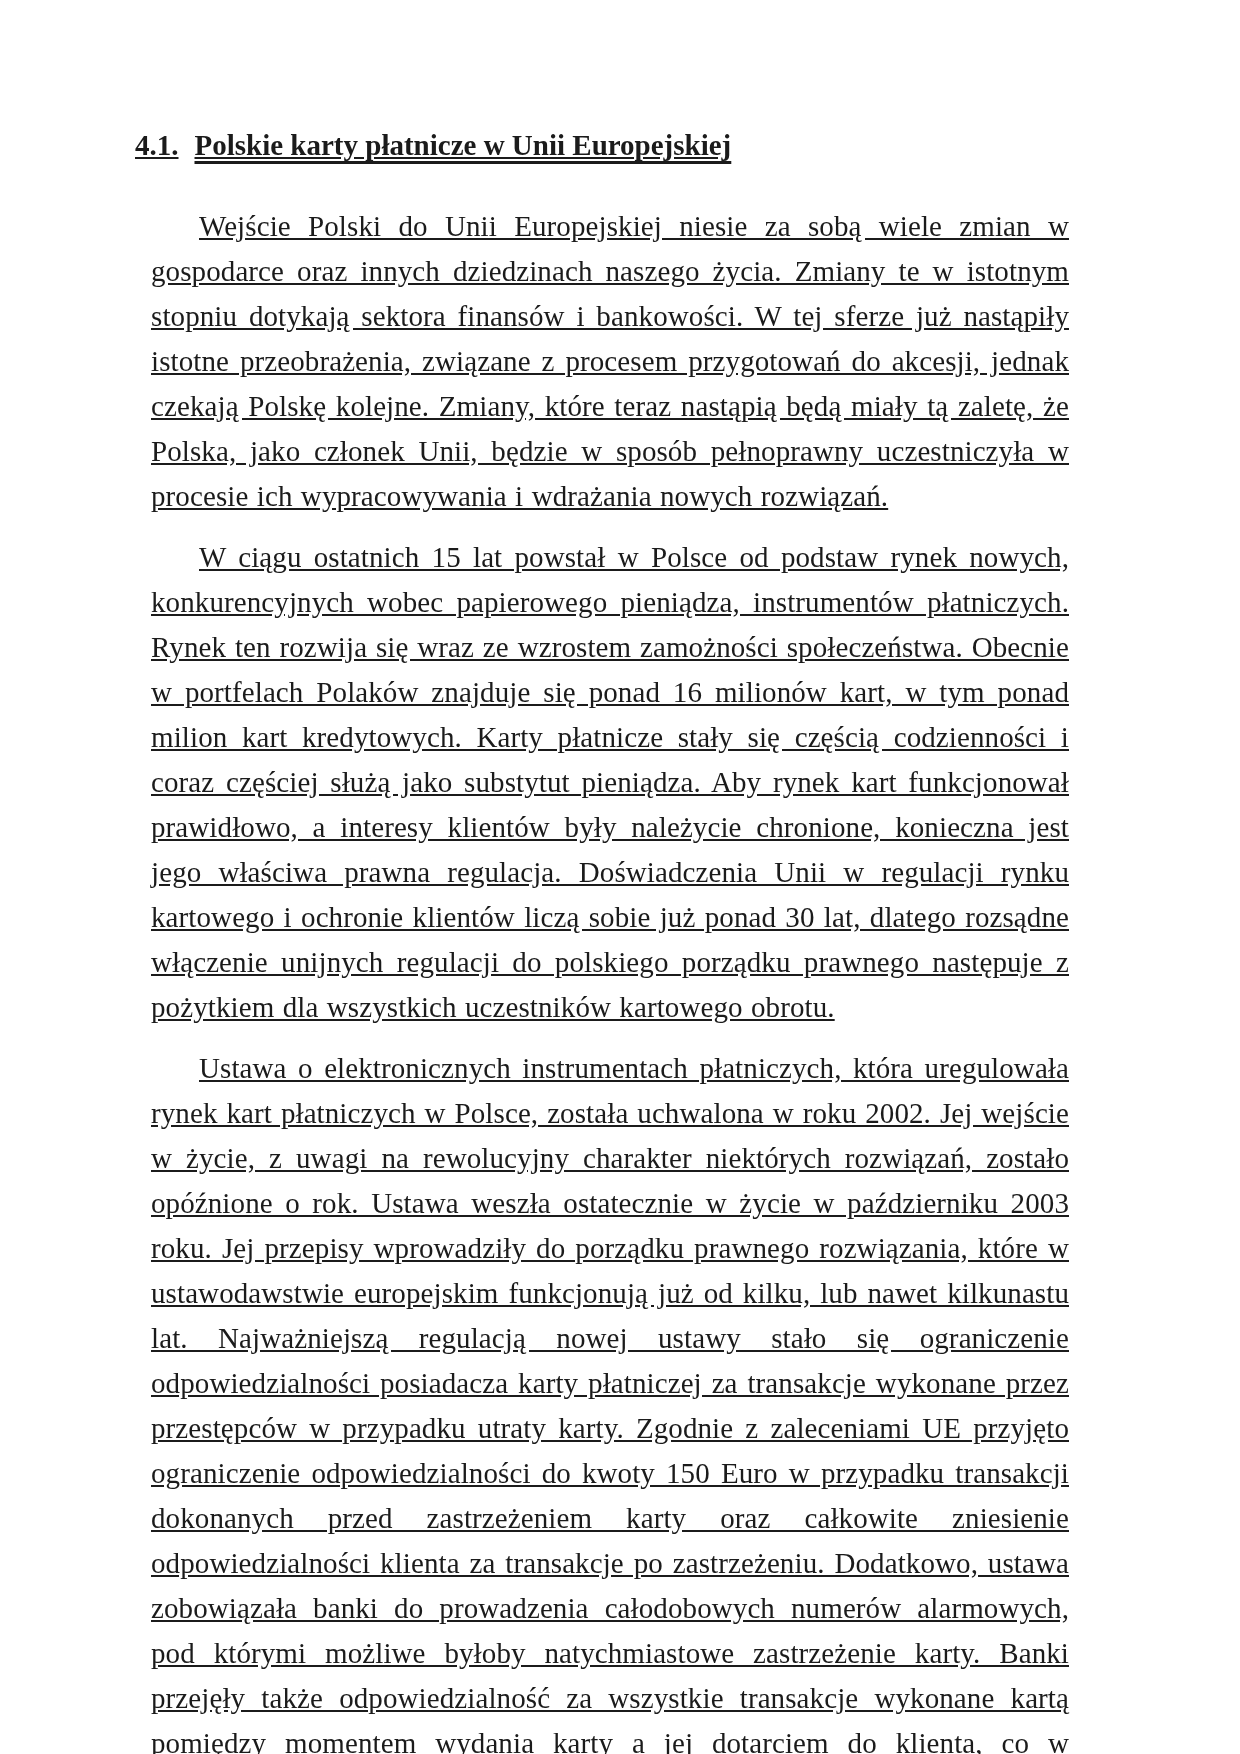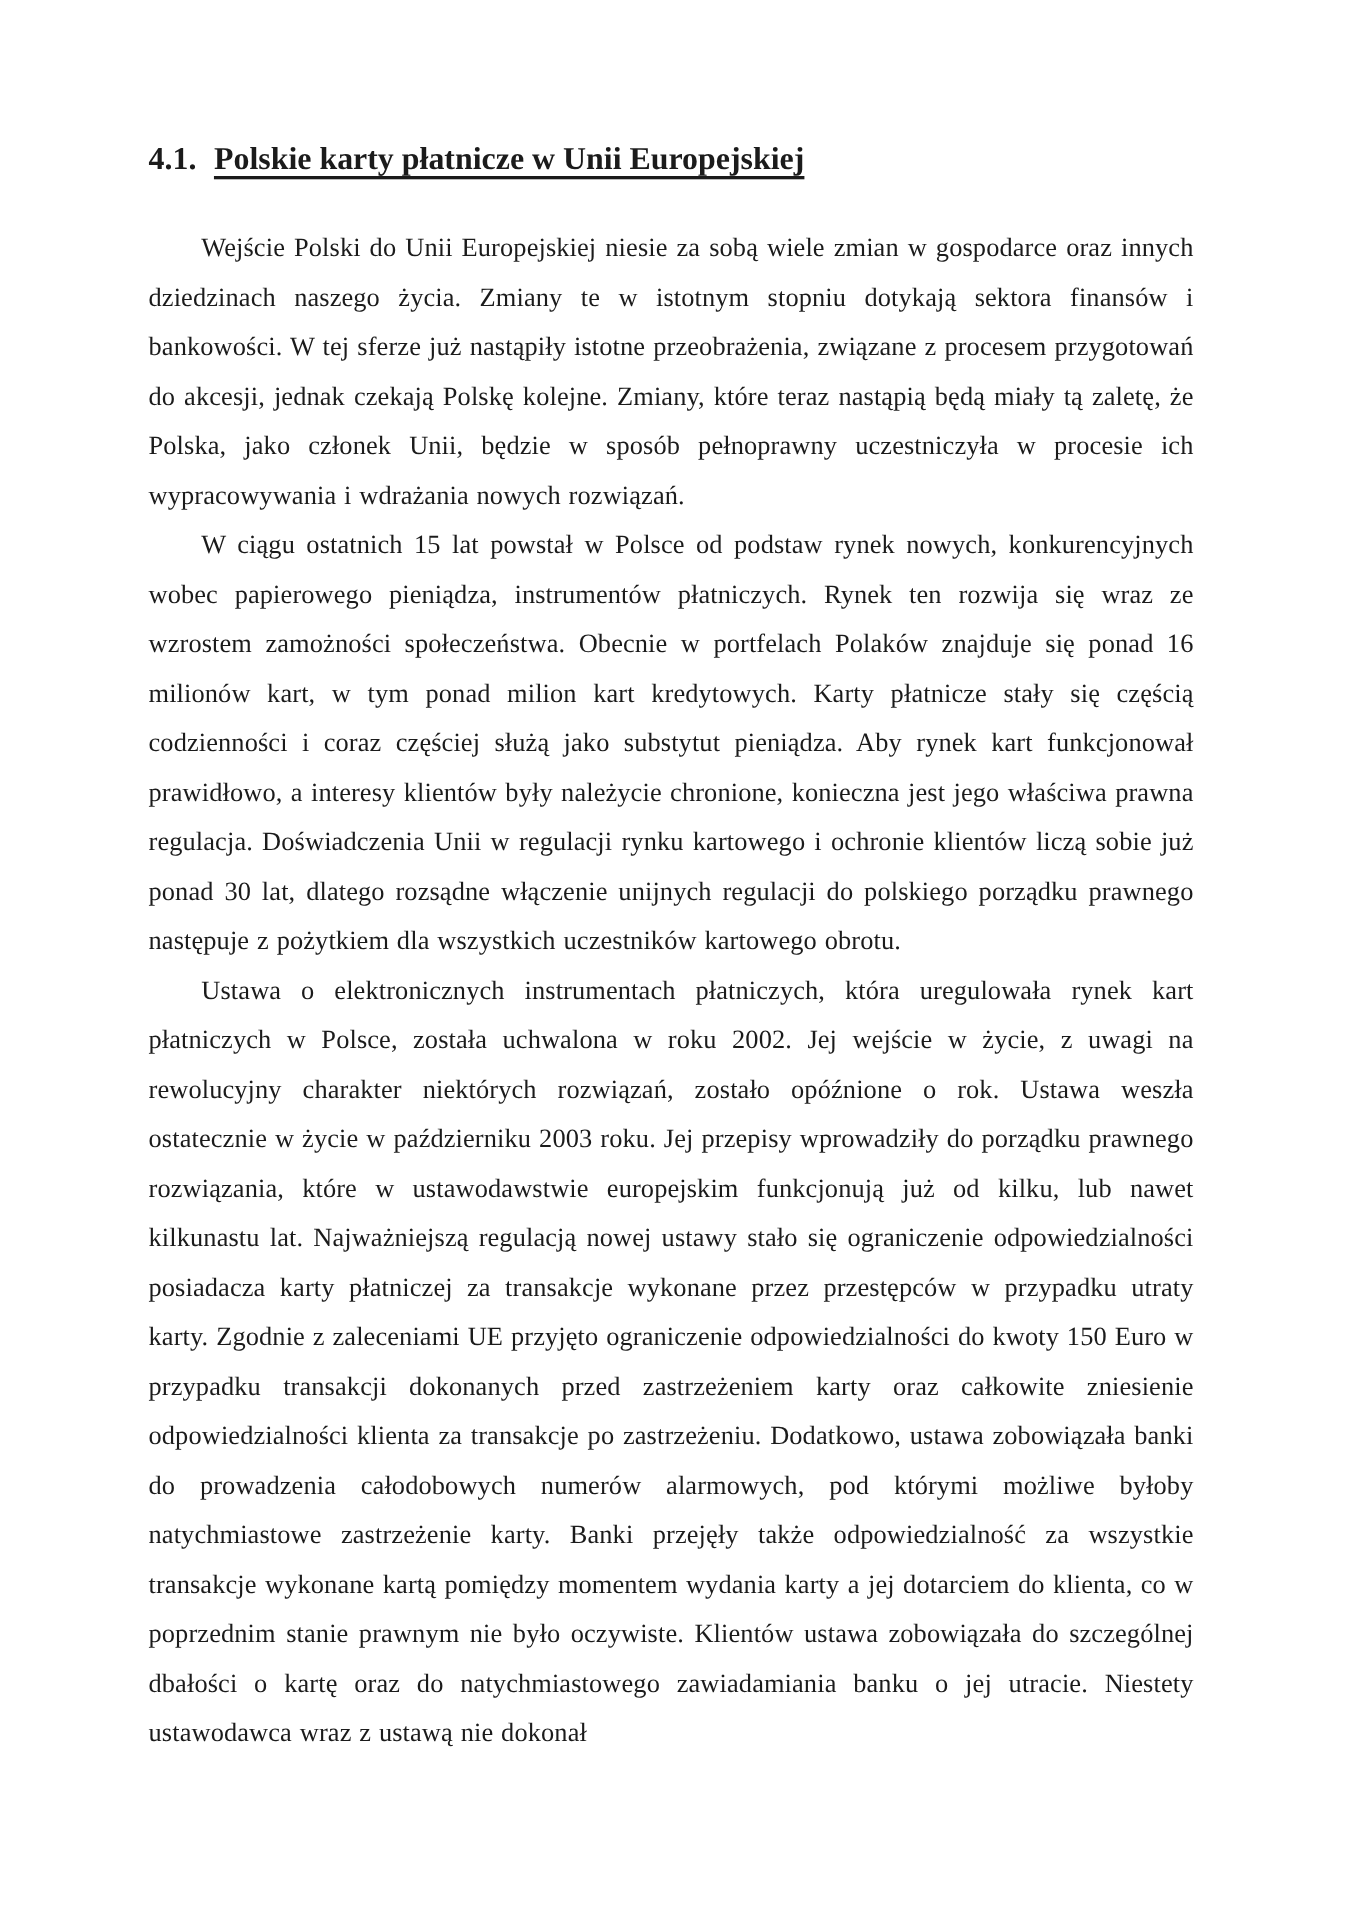--- a/index.html
+++ b/index.html
@@ -10,39 +10,40 @@
   .page {
     position: relative;
     width: 1240px;
     height: 1754px;
     background: #ffffff;
     box-sizing: border-box;
     padding: 122px 155px 0 135px;
     color: #1b1b1b;
     font-family: "Liberation Serif", "DejaVu Serif", serif;
     overflow: hidden;
+    text-decoration: underline;
   }
   .heading {
     margin: 0 0 36px 0;
     font-size: 29px;
     font-weight: bold;
     line-height: 46px;
     white-space: nowrap;
   }
   .heading-number {
     margin-right: 16px;
   }
   .heading-title {
     text-decoration: underline;
     text-decoration-thickness: 2.5px;
     text-underline-offset: 6px;
   }
   .body-para {
-    margin: 0;
-    font-size: 24px;
+    margin: 16px;
+    font-size: 29px;
     line-height: 45px;
     text-align: justify;
     text-indent: 48px;
     letter-spacing: 0.1px;
     word-spacing: 1px;
   }
 </style>
 </head>
 <body>
 

